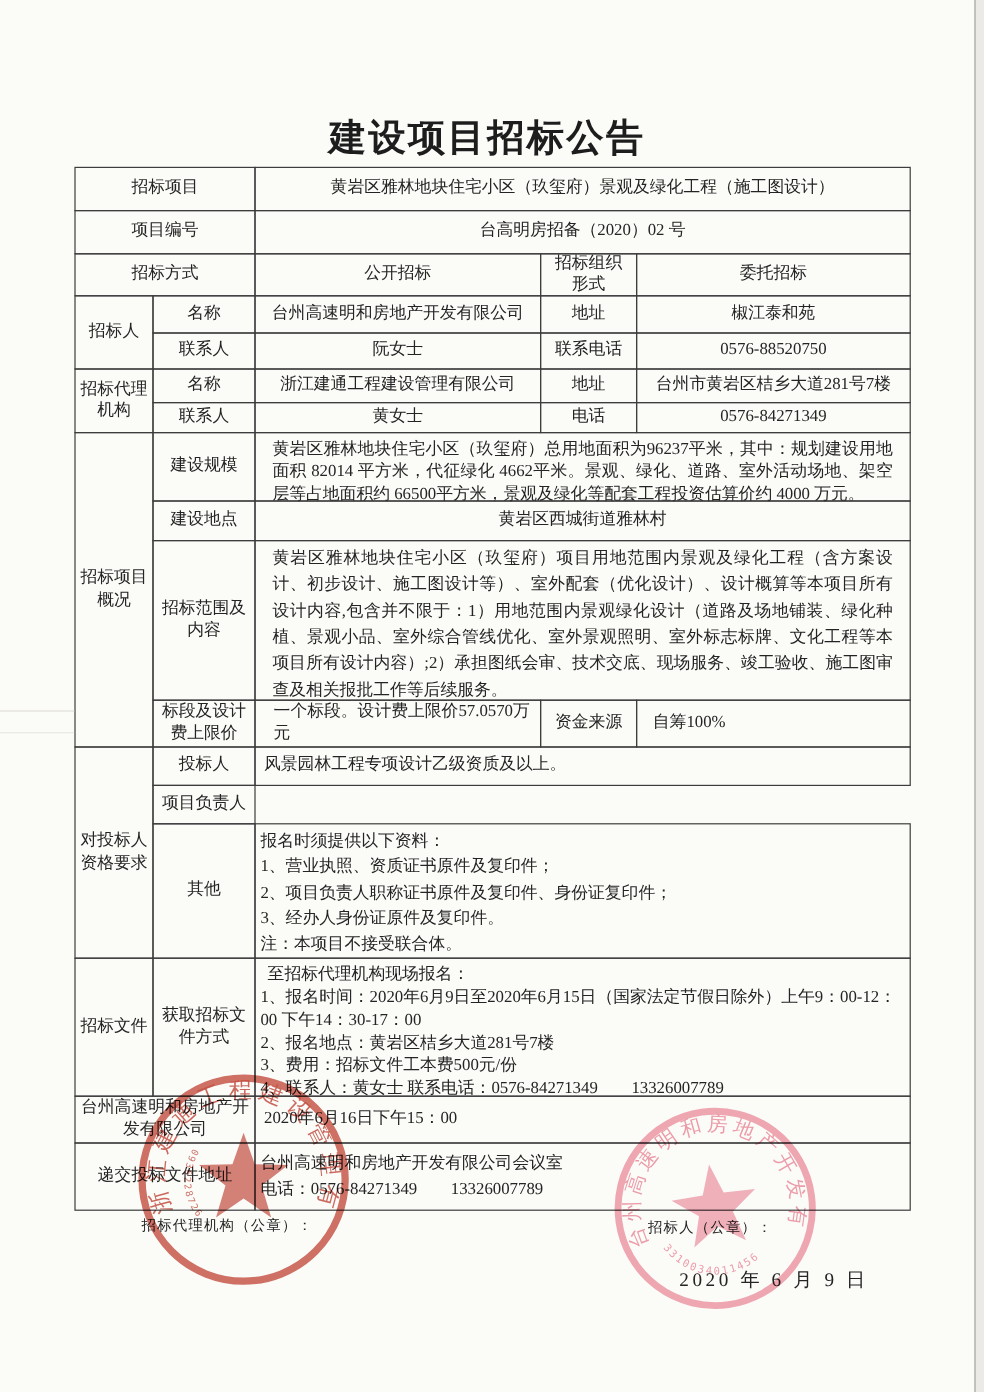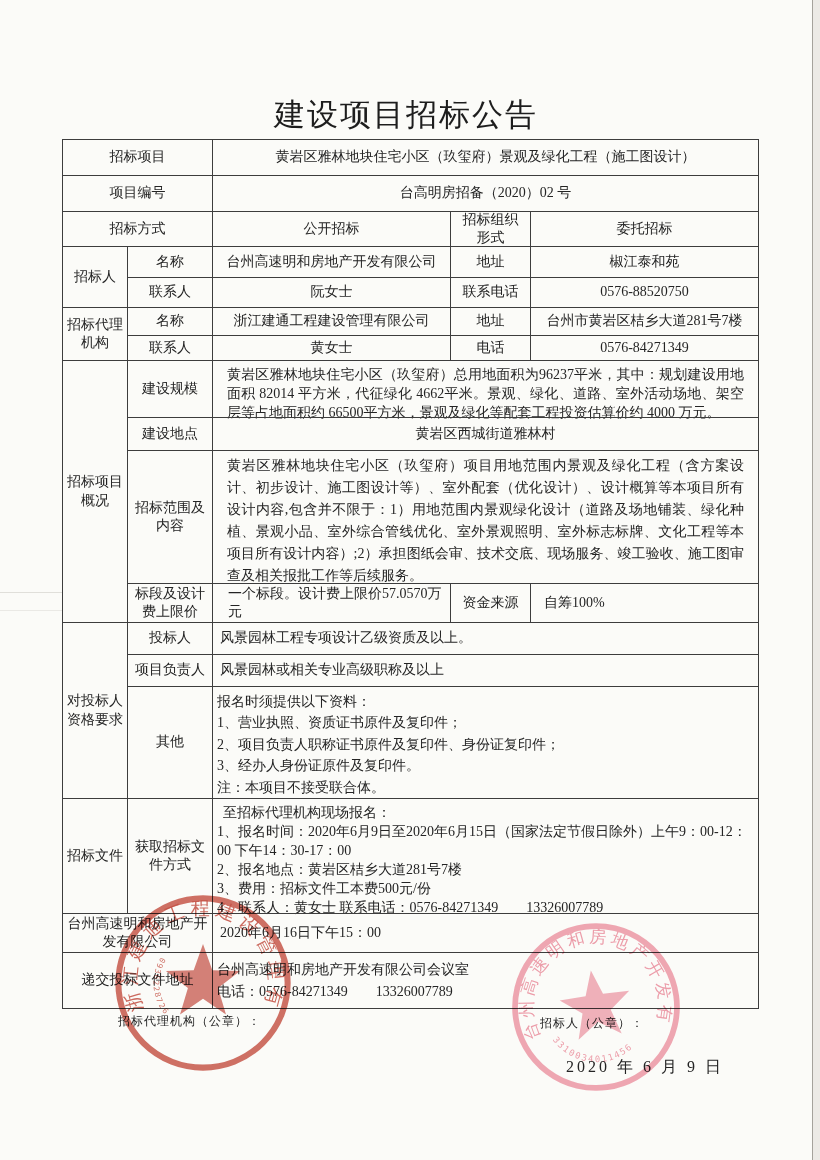--- a/index.html
+++ b/index.html
@@ -1,21 +1,21 @@
 <!DOCTYPE html>
 <html><head>
 <meta charset="utf-8">
 <style>
   html,body{margin:0;padding:0}
   body{width:820px;height:1160px;position:relative;overflow:hidden;background:#fbfbf8;
        font-family:"Liberation Serif","DejaVu Serif",serif;}
   .page-edge-right{position:absolute;left:812px;top:0;width:8px;height:1160px;background:#eceae6;border-left:1px solid #a5a29c}
   .scanline{position:absolute;background:#d9d8d2;height:1px;opacity:.8}
   .title{position:absolute;top:94px;left:0;width:812px;text-align:center;
-         font-family:"Liberation Sans","DejaVu Sans",sans-serif;font-weight:normal;
+         font-family:"Liberation Sans","DejaVu Sans",sans-serif;font-weight:bold;
          font-size:31px;letter-spacing:2px;color:#1d1d1d}
   .table{position:absolute;left:62px;top:139px;width:789px;height:870px}
   .cell{position:absolute;box-sizing:border-box;border:1px solid #3d3d3d;
         display:flex;align-items:center;justify-content:center;text-align:center;
         font-size:14px;color:#242424;line-height:1.3;padding:1px 3px}
   .cell.left{justify-content:flex-start;text-align:left;padding-left:7px}
   .cell.para{display:block;text-align:justify;padding:4px 14px}
   .cell.lines{display:block;text-align:left;padding:4px 4px}
   .u{}
   .caption{position:absolute;font-size:12px;color:#242424;letter-spacing:1px}
@@ -74,21 +74,20 @@
   <div class="cell" style="left:388px;top:444px;width:81px;height:40px">资金来源</div>
   <div class="cell left" style="left:468px;top:444px;width:229px;height:40px;padding-left:13px">
       <span>自筹</span>
       <span class="u">100%</span>
     </div>
 
   <div class="cell" style="left:0;top:483px;width:66px;height:177px">对投标人资格要求</div>
   <div class="cell" style="left:65px;top:483px;width:86px;height:33px">投标人</div>
   <div class="cell left" style="left:150px;top:483px;width:547px;height:33px">风景园林工程专项设计乙级资质及以上。</div>
   <div class="cell" style="left:65px;top:515px;width:86px;height:33px">项目负责人</div>
-  <div class="cell left" style="left:150px;top:515px;width:547px;height:33px">风景园林或相关专业高级职称及以上</div>
   <div class="cell" style="left:65px;top:547px;width:86px;height:113px">其他</div>
   <div class="cell lines" style="left:150px;top:547px;width:547px;height:113px;line-height:21.4px">
     <div>报名时须提供以下资料：</div>
     <div>1、营业执照、资质证书原件及复印件；</div>
     <div>2、项目负责人职称证书原件及复印件、身份证复印件；</div>
     <div>3、经办人身份证原件及复印件。</div>
     <div>注：本项目不接受联合体。</div>
   </div>
 
   <div class="cell" style="left:0;top:659px;width:66px;height:116px">招标文件</div>

